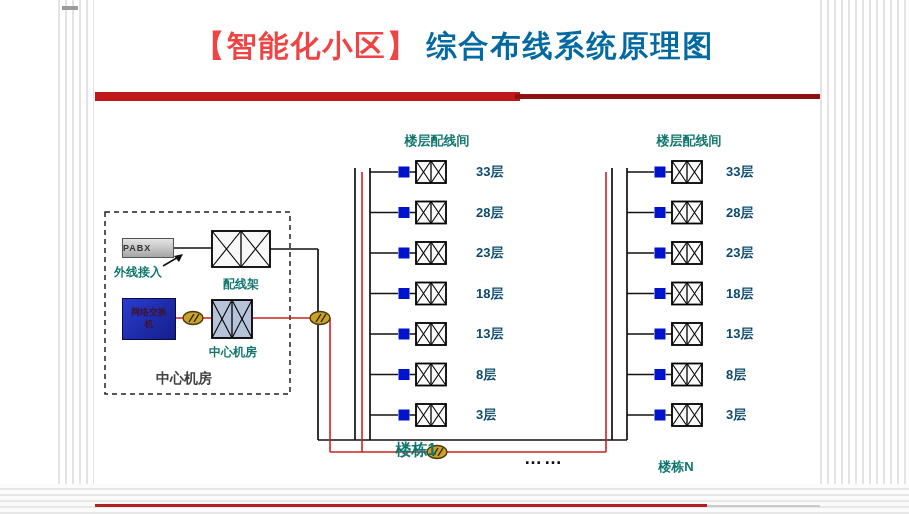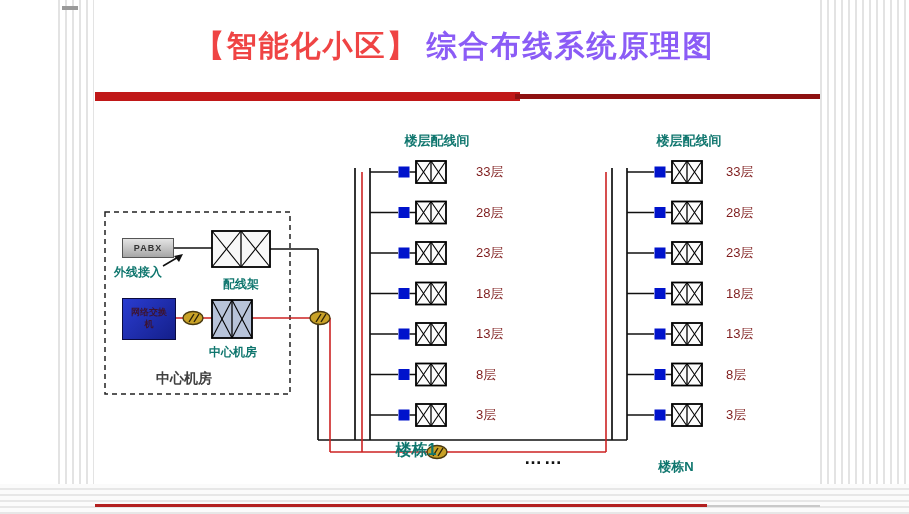--- a/index.html
+++ b/index.html
@@ -9,35 +9,35 @@
   
   .edge{position:absolute;z-index:0}
   .edge-left{left:58px;top:0;width:36px;height:100%;background:repeating-linear-gradient(90deg,#e3e3e3 0 2px,#ffffff 2px 7px)}
   .edge-right{left:820px;top:0;width:89px;height:100%;background:repeating-linear-gradient(90deg,#e3e3e3 0 2px,#ffffff 2px 7px)}
   .edge-bottom{left:0;top:484px;width:100%;height:30px;background:repeating-linear-gradient(0deg,#e7e7e7 0 2px,#fbfbfb 2px 6px)}
   .corner-mark{position:absolute;left:62px;top:6px;width:16px;height:4px;background:#9a9a9a;z-index:1}
 
   
   .title{position:absolute;left:0;right:0;top:26px;text-align:center;font-weight:bold;font-size:30px;letter-spacing:2px;font-family:"Liberation Serif","Liberation Sans",serif;z-index:3;white-space:nowrap}
   .t-prefix{color:#ef4444}
-  .t-main{color:#8b5cf6;margin-left:8px}
+  .t-main{color:#0369a1;margin-left:8px}
   .bar{position:absolute;z-index:3}
   .bar-thick{left:95px;top:92px;width:425px;height:9px;background:#c01818}
   .bar-thin{left:515px;top:94px;width:305px;height:5px;background:#8e1111}
   .bottom-line{position:absolute;left:95px;top:504px;width:612px;height:3px;background:#b32020;z-index:3}
   .bottom-line2{position:absolute;left:707px;top:505px;width:113px;height:2px;background:#c9c9c9;z-index:3}
 
   
   #wires{position:absolute;left:0;top:0;z-index:2}
   #labels{position:absolute;left:0;top:0;width:909px;height:514px;z-index:3;pointer-events:none}
   #labels > div{position:absolute}
   .lbl{font-weight:bold;font-size:12px;color:#0f766e;text-align:center;white-space:nowrap}
   .lbl-big{font-weight:bold;font-size:14px;color:#404040;text-align:center;white-space:nowrap}
-  .lbl-floor{position:absolute;font-weight:normal;font-size:13px;color:#7f1d1d;white-space:nowrap}
-  .pabx{left:122px;top:238px;width:52px;height:20px;background:linear-gradient(#e4e4e4,#a6a6a6);border:1px solid #555;display:flex;align-items:center;justify-content:center;font-size:9px;font-weight:bold;color:#333;letter-spacing:1px}
+  .lbl-floor{position:absolute;font-weight:bold;font-size:13px;color:#0c4a6e;white-space:nowrap}
+  .pabx{left:122px;top:238px;width:52px;height:20px;background:linear-gradient(#e4e4e4,#a6a6a6);border:1px solid #555;display:flex;align-items:center;justify-content:flex-start;font-size:9px;font-weight:bold;color:#333;letter-spacing:1px}
   .switch-box{left:122px;top:298px;width:54px;height:42px;background:linear-gradient(135deg,#2a3cd0,#141f8a);border:1px solid #0a0a40;display:flex;align-items:center;justify-content:center;text-align:center}
   .switch-text{font-size:9px;font-weight:bold;color:#3d1430;width:36px;line-height:1.3;display:inline-block}
   .ellipsis{font-weight:bold;font-size:18px;color:#111;letter-spacing:2px;white-space:nowrap}
 </style>
 </head>
 <body>
 
 <div class="slide">
 
   <div class="edge edge-left"></div>

